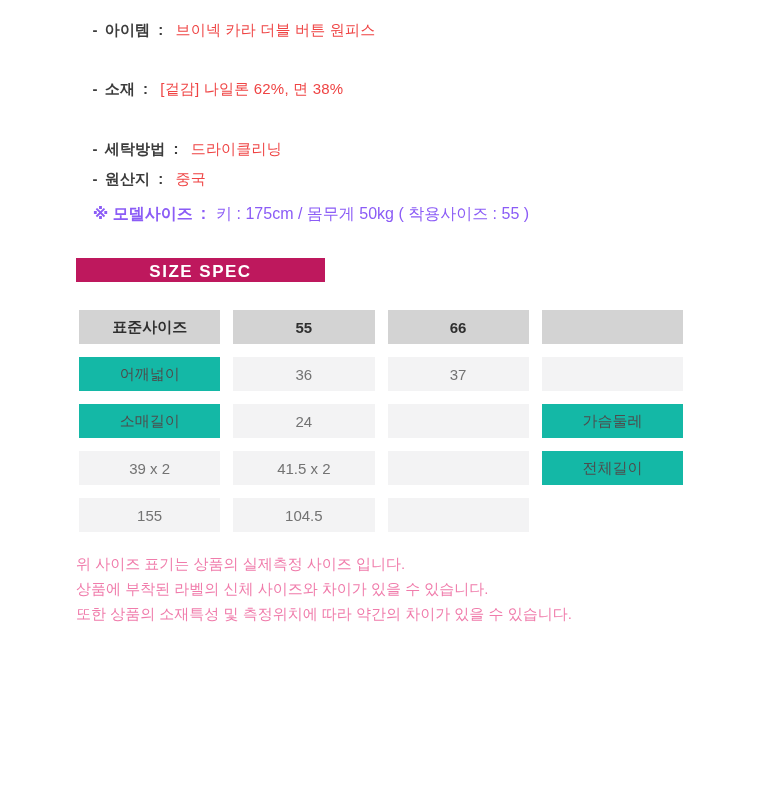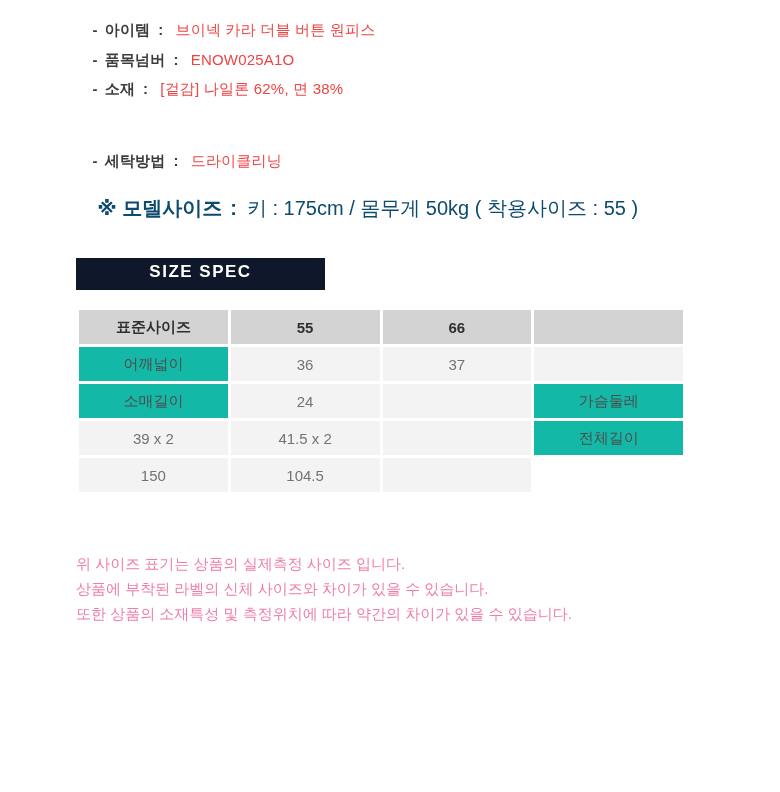--- a/index.html
+++ b/index.html
@@ -22,54 +22,54 @@
   }
   .info-line .dash  { color: #3c3c3c; font-weight: bold; margin-right: 7px; }
   .info-line .label { color: #3c3c3c; font-weight: bold; }
   .info-line .colon { color: #3c3c3c; font-weight: 600; margin: 0 12px 0 8px; }
   .info-line .value { color: #ef4444; }
 
   
   .model-size {
     position: absolute;
     left: 75px;
-    top: 172px;
-    font-size: 20px;
-    color: #0c4a6e;
+    top: 186px;
+    font-size: 16px;
+    color: #8b5cf6;
     white-space: pre;
   }
   .model-size .ms-prefix { font-weight: bold; }
   .model-size .ms-colon  { font-weight: 600; margin: 0 10px 0 8px; }
   .model-size .ms-value  { font-weight: normal; }
 
   
   .banner {
     position: absolute;
     left: 76px;
     top: 258px;
     width: 249px;
-    height: 32px;
-    background: #0f172a;
+    height: 24px;
+    background: #be185d;
     color: #ffffff;
     font-size: 17px;
     font-weight: bold;
     letter-spacing: 1.5px;
     text-align: center;
     line-height: 27px;
   }
 
   
   .size-table {
     position: absolute;
     left: 79px;
     top: 310px;
     width: 604px;
     display: grid;
     grid-template-columns: repeat(4, 1fr);
-    gap: 3px;
+    gap: 13px;
     background: #ffffff;
   }
   .cell {
     height: 34px;
     display: flex;
     align-items: center;
     justify-content: center;
     font-size: 15px;
   }
   .cell.ch { background: #d3d3d3; color: #2f2f2f; font-weight: 600; }
@@ -87,28 +87,28 @@
   .note.strong { color: #e85f97; }
 </style>
 </head>
 <body>
 
 <div class="page">
 
   <div class="info-line" style="top:4px">
     <span class="dash">-</span><span class="label">아이템</span><span class="colon">:</span><span class="value">브이넥 카라 더블 버튼 원피스</span>
   </div>
-  <div class="info-line" style="top:34px">
-    <span class="dash">-</span><span class="label">품목넘버</span><span class="colon">:</span><span class="value">ENOW025A1O</span>
-  </div>
   <div class="info-line" style="top:63px">
     <span class="dash">-</span><span class="label">소재</span><span class="colon">:</span><span class="value">[겉감] 나일론 62%, 면 38%</span>
   </div>
-  <div class="info-line" style="top:135px">
+  <div class="info-line" style="top:123px">
     <span class="dash">-</span><span class="label">세탁방법</span><span class="colon">:</span><span class="value">드라이클리닝</span>
+  </div>
+  <div class="info-line" style="top:153px">
+    <span class="dash">-</span><span class="label">원산지</span><span class="colon">:</span><span class="value">중국</span>
   </div>
 
   <div class="model-size">
     <span class="ms-prefix">※ 모델사이즈</span><span class="ms-colon">:</span><span class="ms-value">키 : 175cm / 몸무게 50kg ( 착용사이즈 : 55 )</span>
   </div>
 
   <div class="banner">SIZE SPEC</div>
 
   <div class="size-table">
     <div class="cell ch">표준사이즈</div>
@@ -124,21 +124,21 @@
     <div class="cell cl">소매길이</div>
     <div class="cell cv">24</div>
     <div class="cell cv"></div>
 
     <div class="cell cl">가슴둘레</div>
     <div class="cell cv">39 x 2</div>
     <div class="cell cv">41.5 x 2</div>
     <div class="cell cv"></div>
 
     <div class="cell cl">전체길이</div>
-    <div class="cell cv">150</div>
+    <div class="cell cv">155</div>
     <div class="cell cv">104.5</div>
     <div class="cell cv"></div>
   </div>
 
   <div class="note" style="top:580px">상품에 부착된 라벨의 신체 사이즈와 차이가 있을 수 있습니다.</div>
   <div class="note" style="top:555px">위 사이즈 표기는 상품의 실제측정 사이즈 입니다.</div>
   <div class="note" style="top:605px">또한 상품의 소재특성 및 측정위치에 따라 약간의 차이가 있을 수 있습니다.</div>
 
 </div>
 

